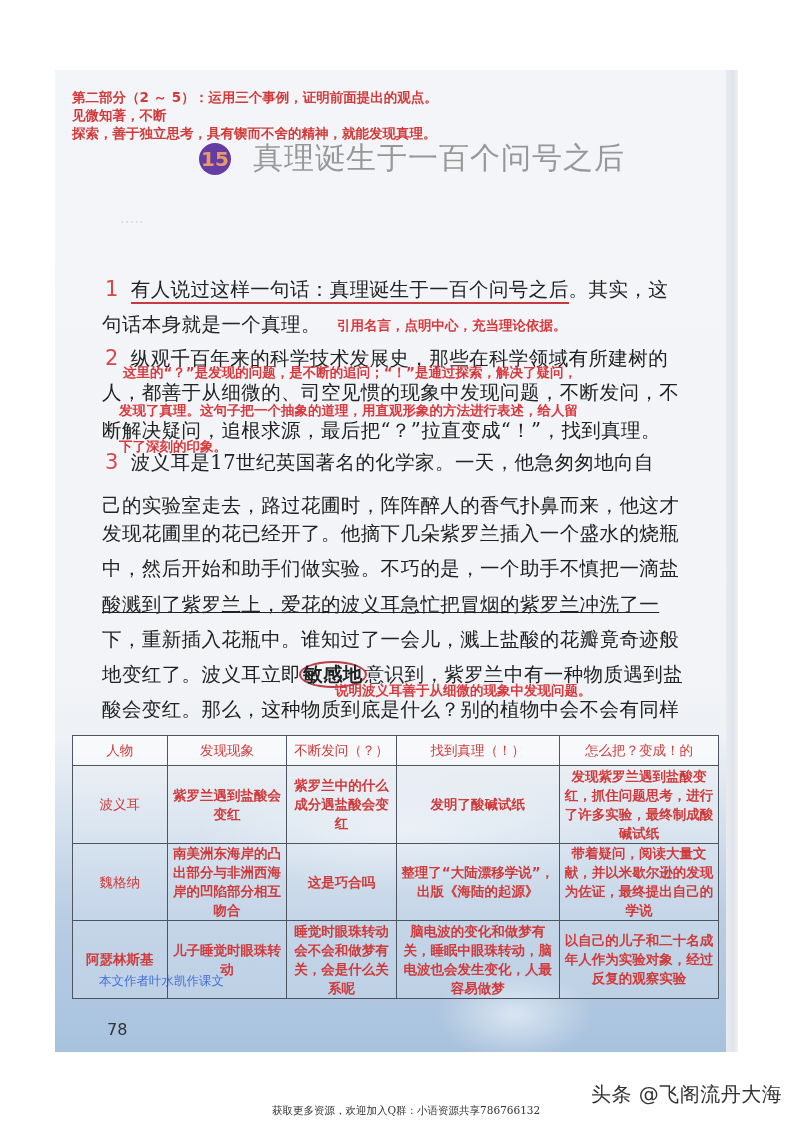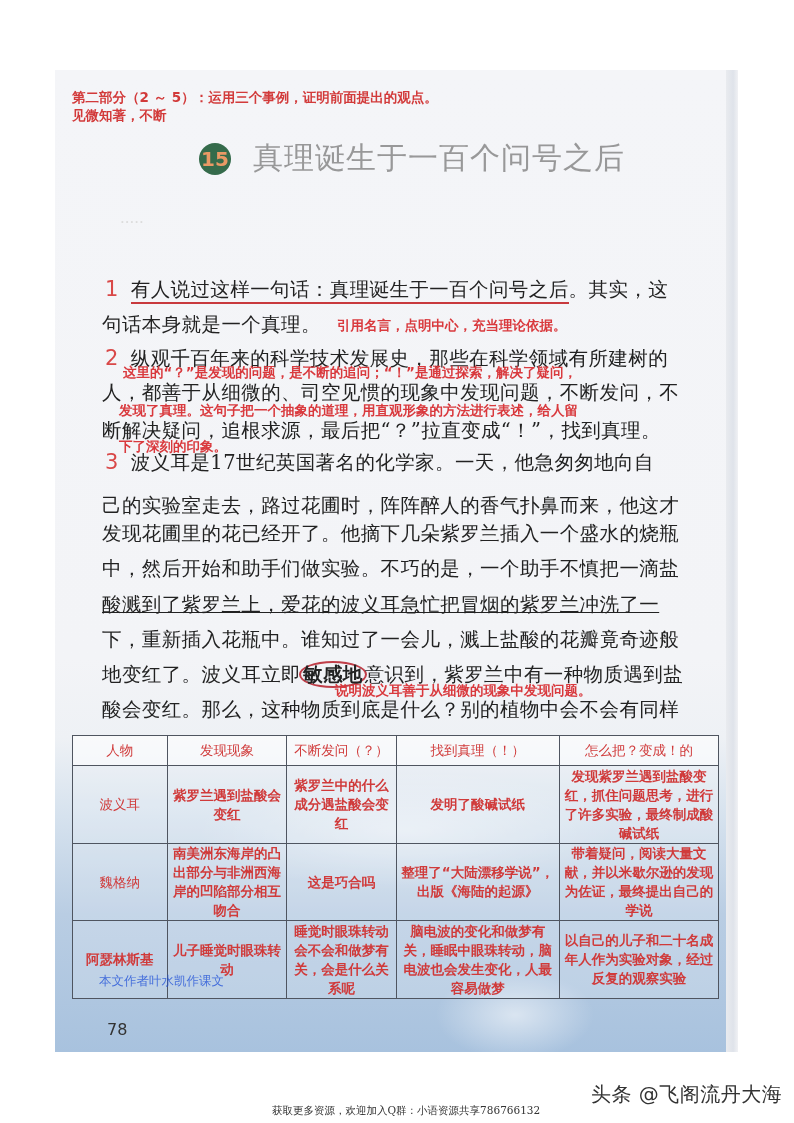--- a/index.html
+++ b/index.html
@@ -24,21 +24,21 @@
     position: absolute; left: 140px; top: 700px; width: 420px; height: 120px;
     border-radius: 50%; background: radial-gradient(ellipse at center, rgba(255,255,255,0.45), rgba(255,255,255,0) 70%);
   }
   .notes {
     position: absolute; left: 72px; top: 88px; width: 620px;
     color: #d23a3a; font-size: 13.5px; line-height: 18px; font-weight: bold;
   }
   .notes div { white-space: nowrap; }
   .lesson-badge {
     position: absolute; left: 199px; top: 143px; width: 32px; height: 32px; border-radius: 50%;
-    background: #14532d; color: #e88a4c; font-size: 20px; font-weight: bold;
+    background: #4c1d95; color: #e88a4c; font-size: 20px; font-weight: bold;
     display: flex; align-items: center; justify-content: center; opacity: 0.85;
   }
   .lesson-title {
     position: absolute; left: 253px; top: 138px; font-family: "DejaVu Serif", serif;
     font-size: 30px; color: #8f8f8f; letter-spacing: 1px; white-space: nowrap; opacity: 0.9;
   }
   .ghost {
     position: absolute; color: #dcdcdc; font-size: 15px; font-family: "DejaVu Serif", serif; white-space: nowrap;
   }
   .para {
@@ -89,20 +89,21 @@
   <div class="splash2"></div>
   <div class="splash"></div>
   <div class="page-edge"></div>
 </div>
 
 <div class="ghost" style="left:120px; top:213px;">·····</div>
 
 <div class="notes">
   <div>第二部分（2 ～ 5）：运用三个事例，证明前面提出的观点。</div>
   <div>见微知著，不断</div>
+  <div>探索，善于独立思考，具有锲而不舍的精神，就能发现真理。</div>
 </div>
 
 <div class="lesson-badge">15</div>
 <div class="lesson-title">真理诞生于一百个问号之后</div>
 
 <div class="para" style="top:274px;">
   <div class="line" style="top:0;">
     <span class="pnum">1</span><span class="underline">有人说过这样一句话：真理诞生于一百个问号之后</span><span>。其实，这</span>
   </div>
   <div class="line" style="top:36px; left:-3px;">句话本身就是一个真理。</div>

